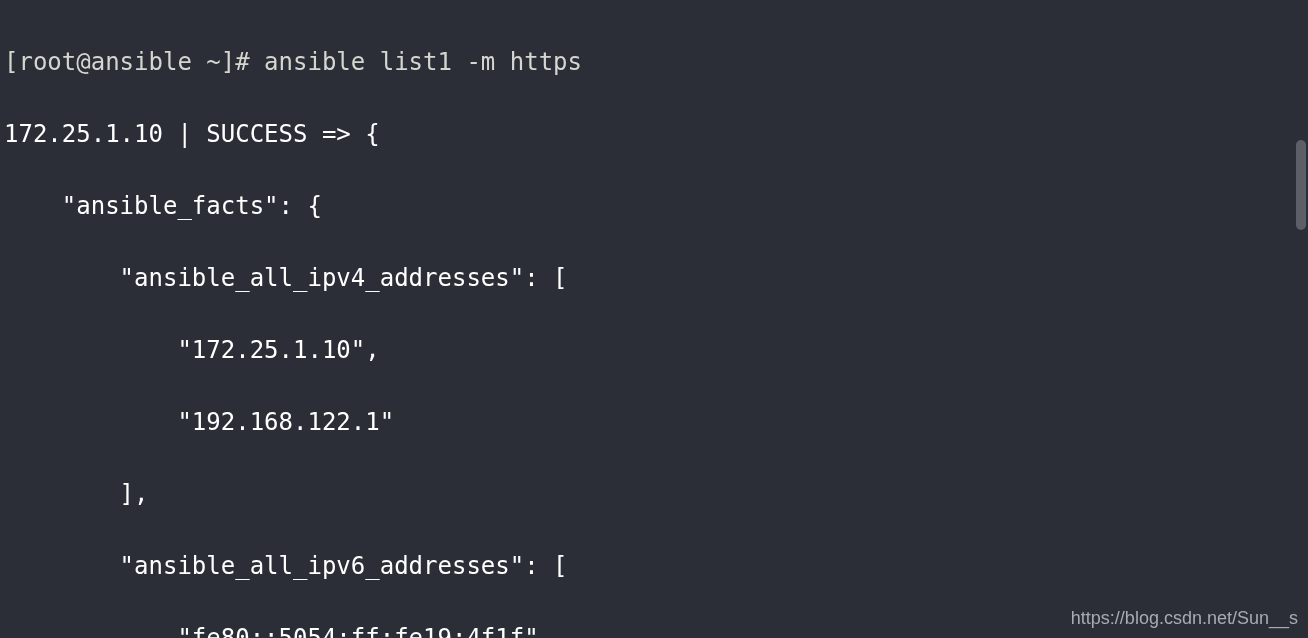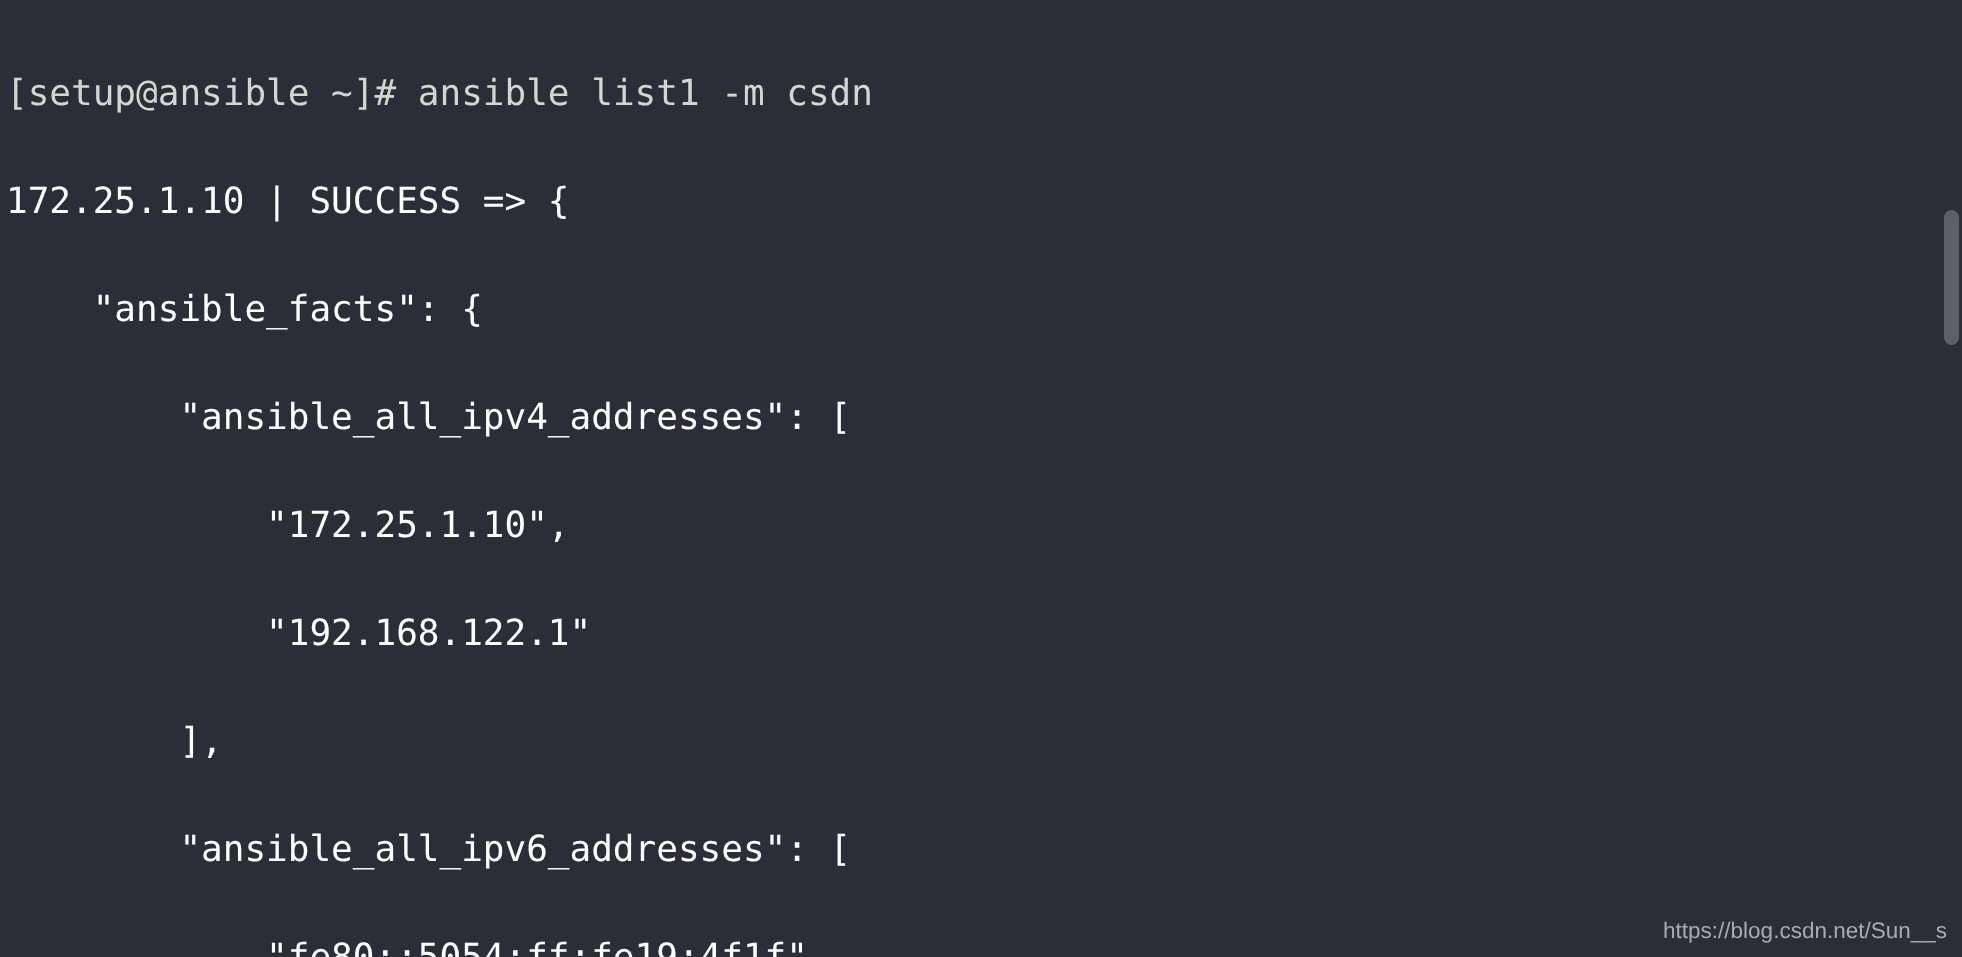--- a/index.html
+++ b/index.html
@@ -31,39 +31,39 @@
     .white {
       color: #d3d7cf;
     }
     .line {
       display: block;
     }
     .watermark {
       position: absolute;
       bottom: 6px;
       right: 10px;
-      font-size: 15px;
+      font-size: 18px;
       color: #a8abb0;
       font-family: sans-serif;
     }
     .scrollbar {
       position: absolute;
       right: 2px;
       top: 140px;
       width: 10px;
       height: 90px;
       background-color: #5c5f66;
       border-radius: 5px;
     }
   </style>
 </head>
 <body>
 
 <div class="terminal">
-<span class="line"><span class="prompt-white">[setup@ansible ~]# </span><span class="white">ansible list1 -m csdn</span></span>
+<span class="line"><span class="prompt-white">[root@ansible ~]# </span><span class="white">ansible list1 -m https</span></span>
 <span class="line green">172.25.1.10 | SUCCESS =&gt; {</span>
 <span class="line green">    "ansible_facts": {</span>
 <span class="line green">        "ansible_all_ipv4_addresses": [</span>
 <span class="line green">            "172.25.1.10",</span>
 <span class="line green">            "192.168.122.1"</span>
 <span class="line green">        ],</span>
 <span class="line green">        "ansible_all_ipv6_addresses": [</span>
 <span class="line green">            "fe80::5054:ff:fe19:4f1f"</span>
 
 

